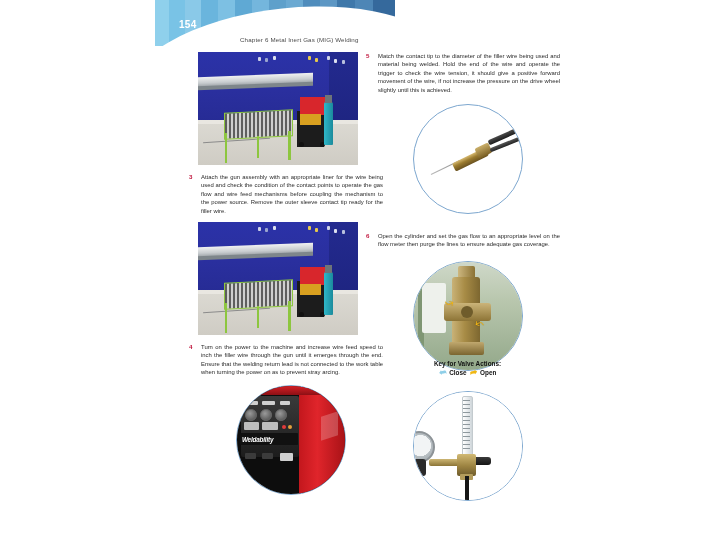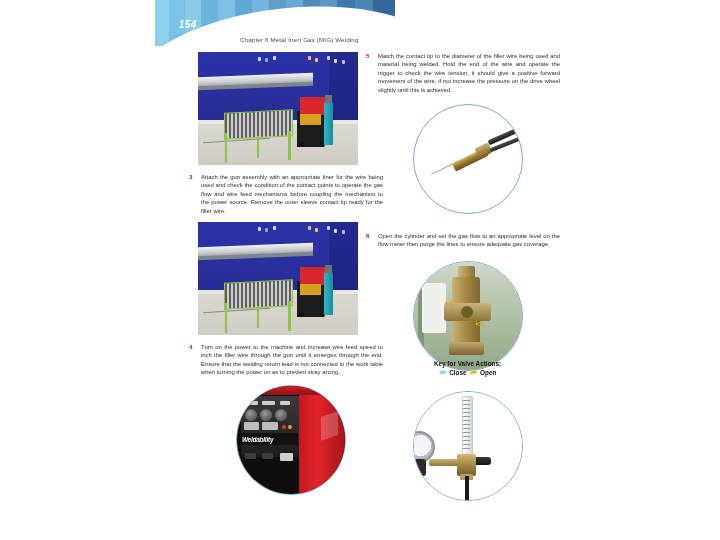--- a/index.html
+++ b/index.html
@@ -82,21 +82,20 @@
   }
   .folio {
     position: absolute;
     left: 24px;
     top: 19px;
     color: #ffffff;
     font-size: 10px;
     font-weight: bold;
     letter-spacing: 0.3px;
     z-index: 5;
-    font-style: italic;
   }
   .running-head {
     position: absolute;
     left: 85px;
     top: 36px;
     color: #4a4a4a;
     font-size: 6.2px;
     letter-spacing: 0.15px;
     z-index: 5;
     white-space: nowrap;

